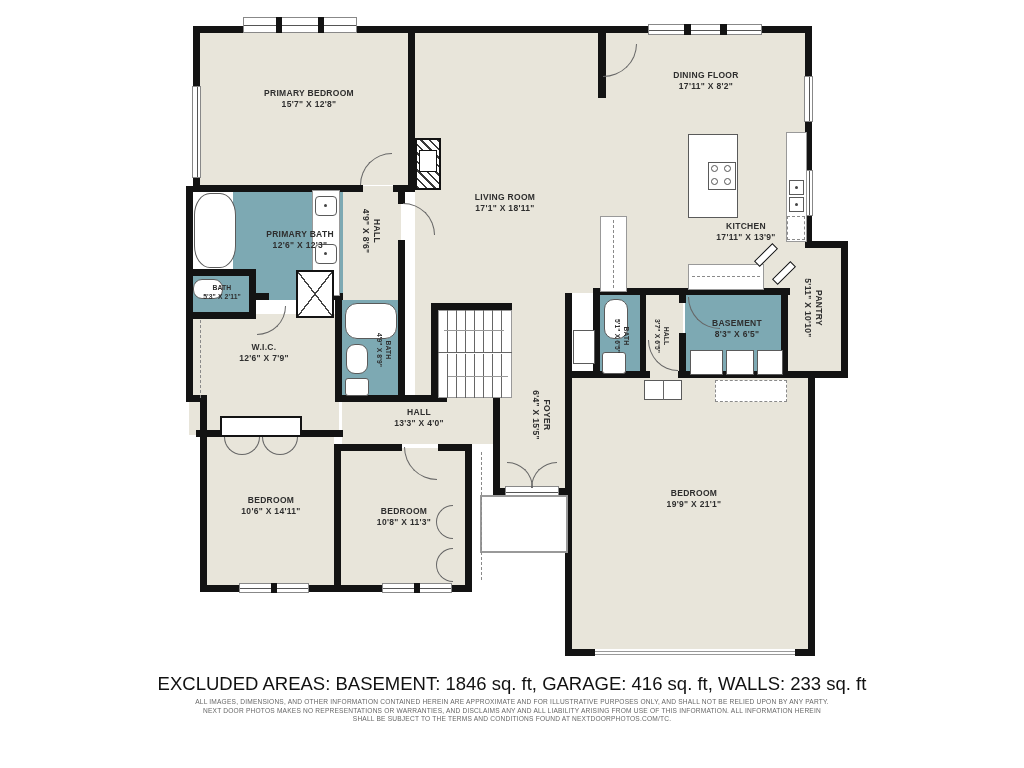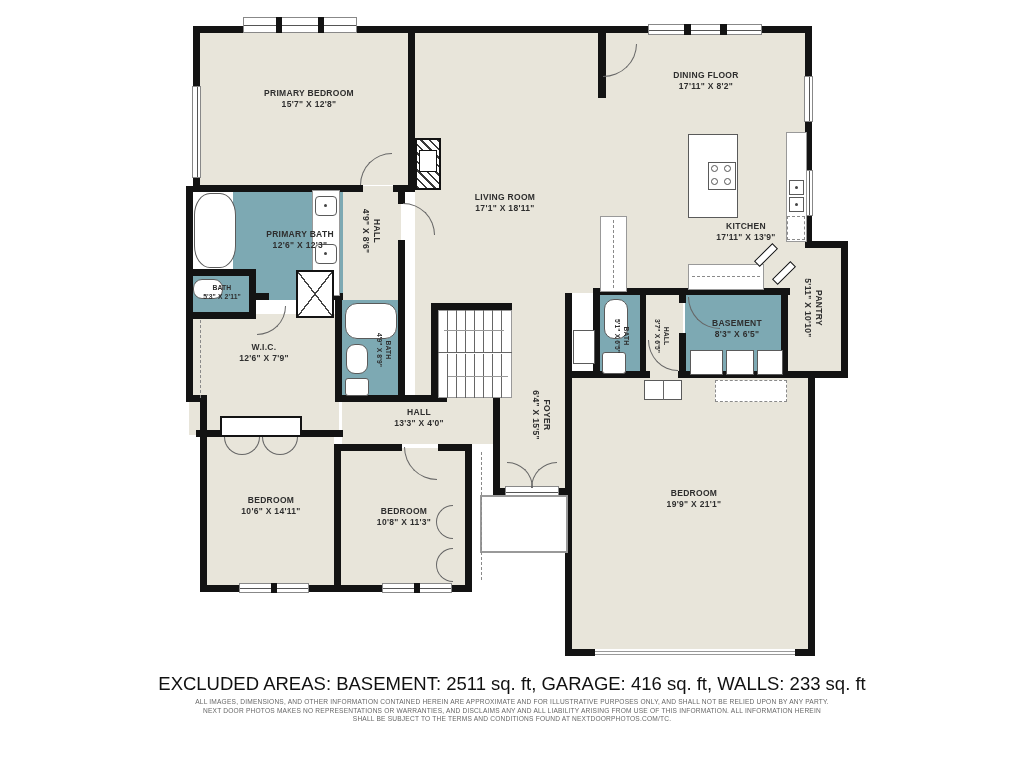--- a/index.html
+++ b/index.html
@@ -283,19 +283,19 @@
   <div class="lab v tiny" style="left:661px;top:336px;">
     <span style="display:block;">HALL</span>
     <span style="display:block;">3'7" X 6'5"</span>
   </div>
   <div class="lab v" style="left:813px;top:308px;">
     <span style="display:block;">PANTRY</span>
     <span style="display:block;">5'11" X 10'10"</span>
   </div>
 
   <div id="footer">
-    <div class="big">EXCLUDED AREAS: BASEMENT: 2511 sq. ft, GARAGE: 416 sq. ft, WALLS: 233 sq. ft</div>
+    <div class="big">EXCLUDED AREAS: BASEMENT: 1846 sq. ft, GARAGE: 416 sq. ft, WALLS: 233 sq. ft</div>
     <div class="fine" style="margin-top:3px;">ALL IMAGES, DIMENSIONS, AND OTHER INFORMATION CONTAINED HEREIN ARE APPROXIMATE AND FOR ILLUSTRATIVE PURPOSES ONLY, AND SHALL NOT BE RELIED UPON BY ANY PARTY.</div>
     <div class="fine">NEXT DOOR PHOTOS MAKES NO REPRESENTATIONS OR WARRANTIES, AND DISCLAIMS ANY AND ALL LIABILITY ARISING FROM USE OF THIS INFORMATION. ALL INFORMATION HEREIN</div>
     <div class="fine">SHALL BE SUBJECT TO THE TERMS AND CONDITIONS FOUND AT NEXTDOORPHOTOS.COM/TC.</div>
   </div>
 
 </div>
 
 </body></html>

